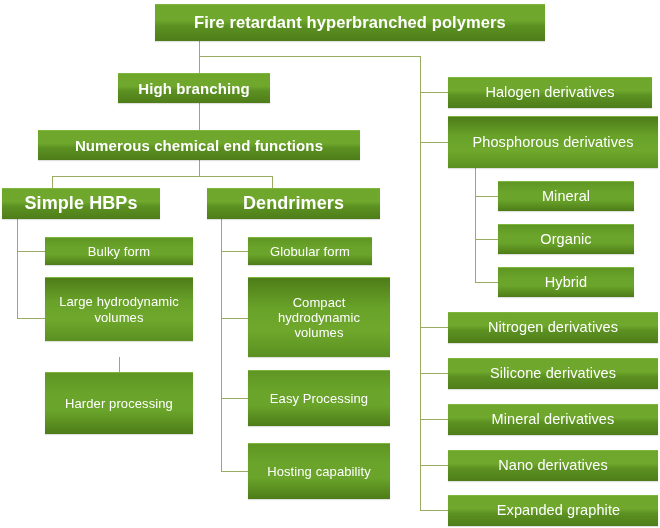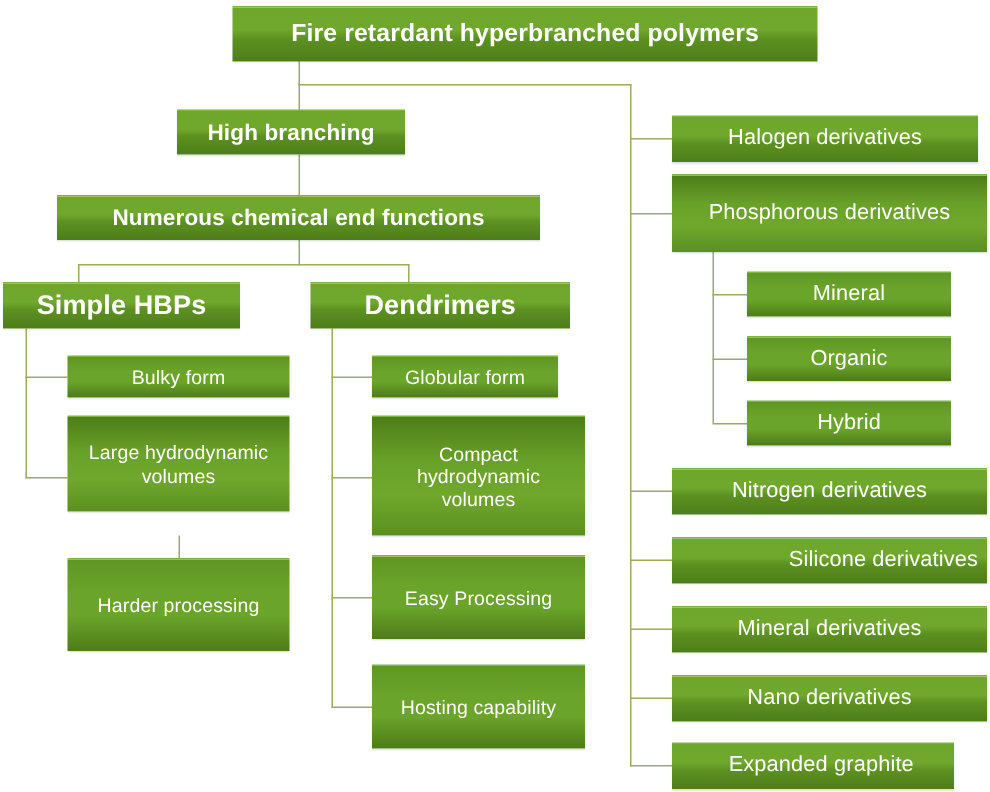--- a/index.html
+++ b/index.html
@@ -164,29 +164,29 @@
   </div>
 
   <div class="node n-sub deep" style="left:498px;top:267px;width:136px;height:30px;">
     <span>Hybrid</span>
   </div>
 
   <div class="node n-right" style="left:448px;top:312px;width:210px;height:31px;">
     <span>Nitrogen derivatives</span>
   </div>
 
-  <div class="node n-right" style="left:448px;top:358px;width:210px;height:31px;text-align:right;">
+  <div class="node n-right" style="left:448px;top:358px;width:210px;height:31px;">
     <span>Silicone derivatives</span>
   </div>
 
   <div class="node n-right" style="left:448px;top:404px;width:210px;height:31px;">
     <span>Mineral derivatives</span>
   </div>
 
   <div class="node n-right" style="left:448px;top:450px;width:210px;height:31px;">
     <span>Nano derivatives</span>
   </div>
 
-  <div class="node n-right" style="left:448px;top:495px;width:188px;height:31px;padding-left:17px;">
+  <div class="node n-right" style="left:448px;top:495px;width:210px;height:31px;padding-left:17px;">
     <span>Expanded graphite</span>
   </div>
 
 </div>
 
 </body></html>

